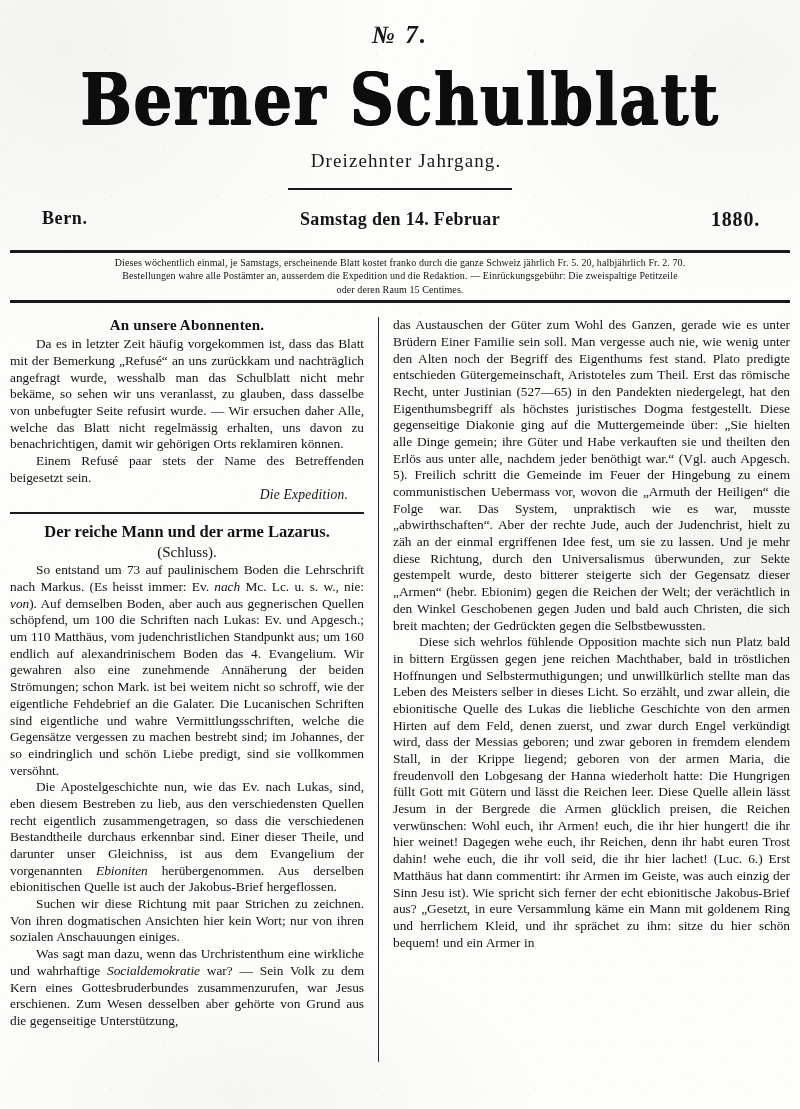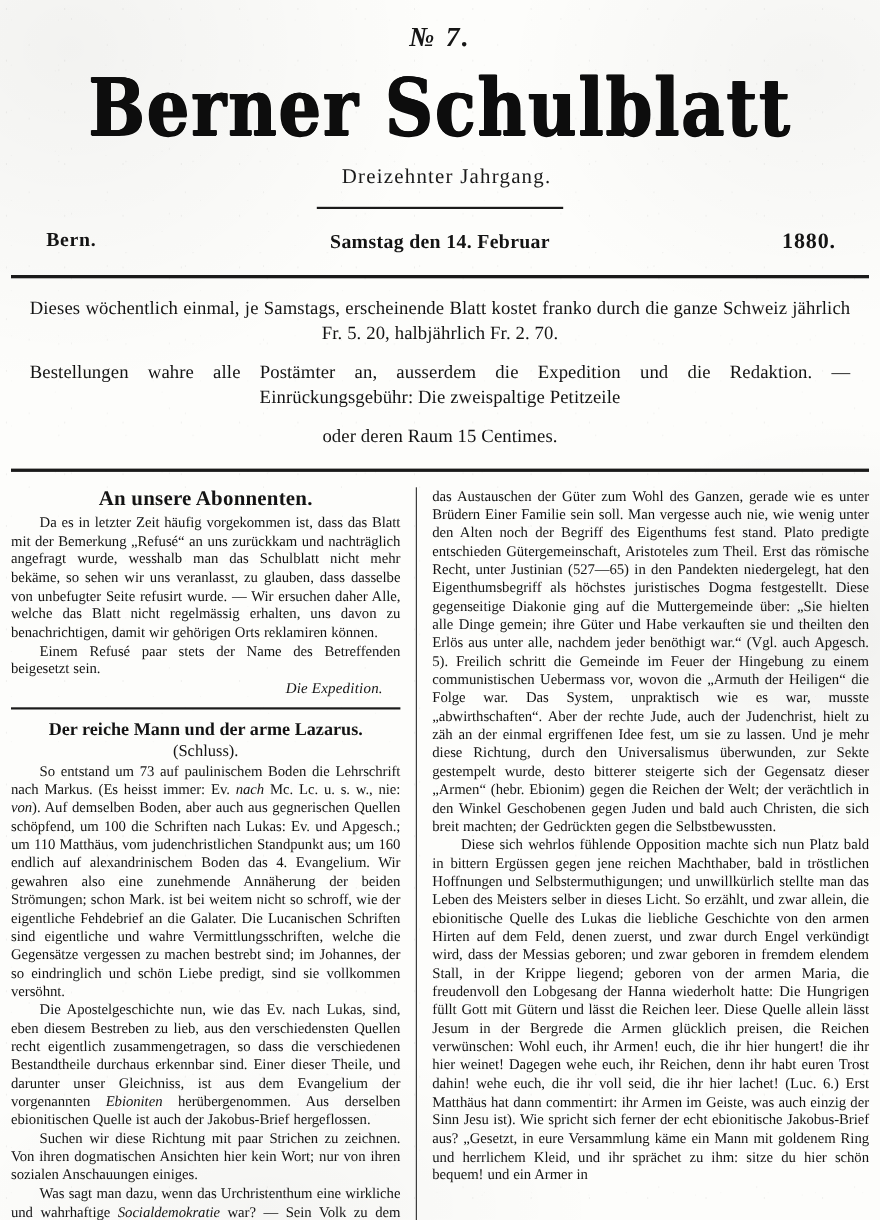--- a/index.html
+++ b/index.html
@@ -123,22 +123,22 @@
 
   
   .notice {
     margin: 16px 10px 0 10px;
     border-top: 3px solid #1a1a1a;
     border-bottom: 3px solid #1a1a1a;
     padding: 3px 4px 4px 4px;
     text-align: center;
   }
   .notice p {
-    margin: 13px;
-    font-size: 17px;
+    margin: 0;
+    font-size: 10px;
     line-height: 1.34;
     letter-spacing: 0.1px;
     text-align: justify;
     text-align-last: center;
   }
   .notice p.center-last {
     text-align: center;
   }
 
   
@@ -162,21 +162,21 @@
     align-self: stretch;
     min-height: 745px;
   }
   .col-right {
     width: 411px;
     padding-left: 14px;
   }
 
   h2.article-title {
     margin: 0 0 2px 0;
-    font-size: 19px;
+    font-size: 15px;
     font-weight: bold;
     text-align: center;
     letter-spacing: 0.2px;
   }
   h2.article-title.wide {
     font-size: 16.5px;
     letter-spacing: 0px;
   }
   .subhead {
     margin: 0 0 1px 0;

